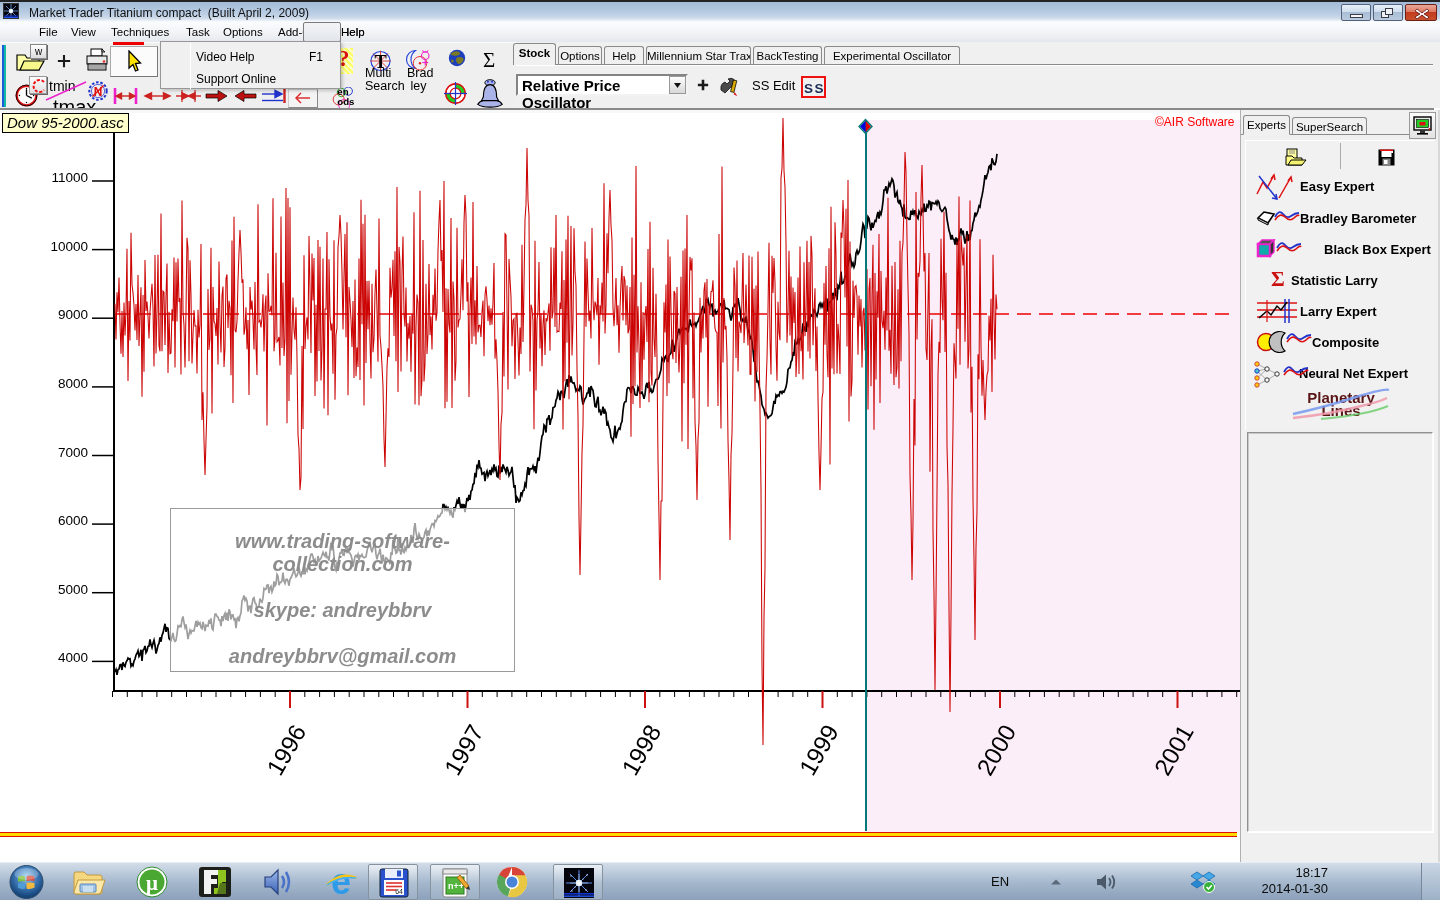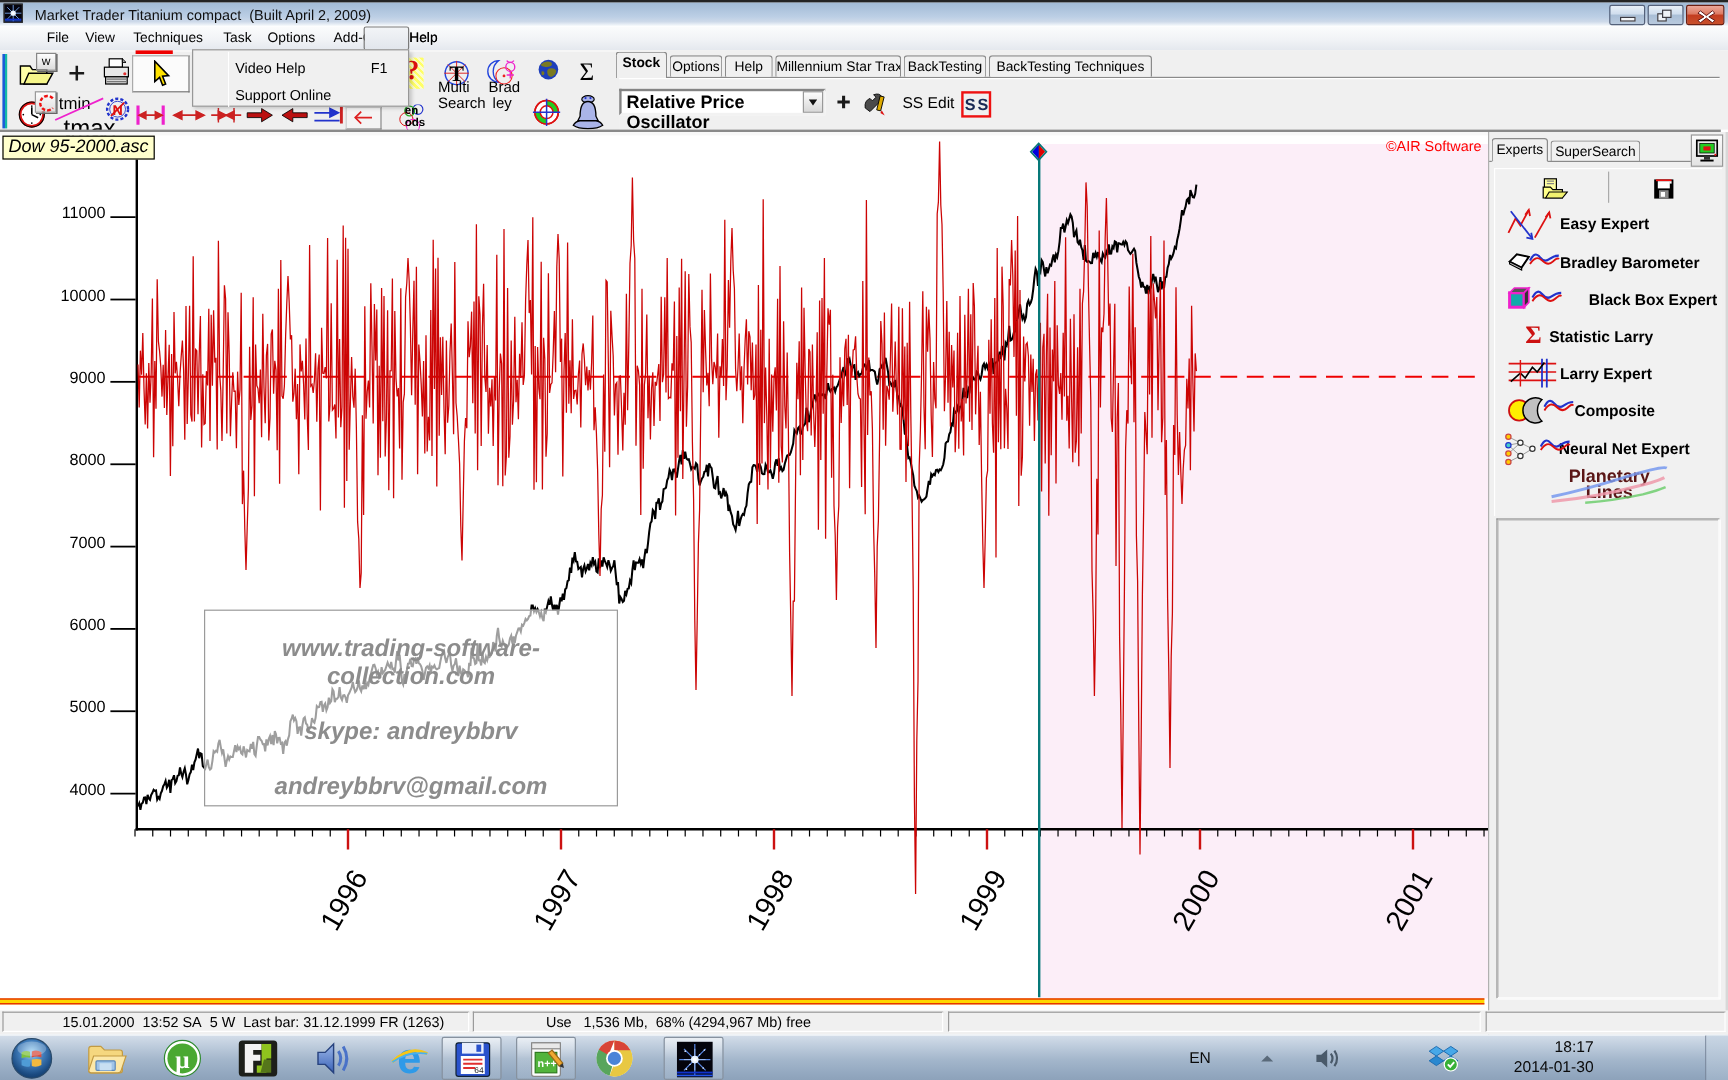--- a/index.html
+++ b/index.html
@@ -270,21 +270,21 @@
     </svg>
 
     <div style="position:absolute;left:516px;top:0;width:918px;height:66px;background:#f0f0f0;"></div>
     <div style="position:absolute;left:516px;top:22px;width:917px;height:1px;background:#8a8a8a;"></div>
     <div style="position:absolute;left:516px;top:23px;width:917px;height:1px;background:#fff;"></div>
     <div class="tab" style="left:513px;top:1px;width:43px;height:22px;font-weight:bold;background:#f0f0f0;z-index:3;border-bottom:none;">Stock</div>
     <div class="tab" style="left:558px;top:4px;width:44px;height:18px;">Options</div>
     <div class="tab" style="left:604px;top:4px;width:40px;height:18px;">Help</div>
     <div class="tab" style="left:646px;top:4px;width:105px;height:18px;">Millennium Star Trax</div>
     <div class="tab" style="left:753px;top:4px;width:69px;height:18px;">BackTesting</div>
-    <div class="tab" style="left:824px;top:4px;width:136px;height:18px;">BackTesting Techniques</div>
+    <div class="tab" style="left:824px;top:4px;width:136px;height:18px;">Experimental Oscillator</div>
 
     <div style="position:absolute;left:516px;top:32px;width:172px;height:22px;background:#fff;border:2px solid #848484;border-right-color:#f2f2f2;border-bottom-color:#f2f2f2;">
       <span style="position:absolute;left:4px;top:1px;font-size:15px;font-weight:bold;color:#000;">Relative Price Oscillator</span>
       <div style="position:absolute;right:0px;top:0px;width:17px;height:18px;background:linear-gradient(180deg,#fdfdfd,#d8d8d8);border:1px solid #999;">
         <svg width="15" height="16" viewBox="0 0 15 16">
             <path d="M4 6 L11 6 L7.5 11 Z" fill="#111"></path>
           </svg>
       </div>
     </div>
     <svg class="abs" style="left:697px;top:37px" width="12" height="12" viewBox="0 0 14 14">
@@ -536,30 +536,20 @@
         <use href="#wave"></use>
       </svg>
     <div class="abs" style="left:55px;top:281px;width:90px;text-align:center;font-size:15px;font-weight:bold;color:#5a1616;line-height:13px;">Planetary<br>Lines</div>
     <svg class="abs" style="left:50px;top:278px" width="100" height="32" viewBox="0 0 100 32">
       <path d="M2 26 Q30 20 62 10 T98 2" fill="none" stroke="#7799ee" stroke-width="2.5" opacity="0.85"></path>
       <path d="M2 30 Q40 26 70 18 Q88 14 96 10" fill="none" stroke="#ee99aa" stroke-width="2.5" opacity="0.85"></path>
       <path d="M30 31 Q55 29 78 24 Q90 21 97 18" fill="none" stroke="#66cc66" stroke-width="2" opacity="0.8"></path>
     </svg>
     <div id="sunkbox"></div>
   </div>
-  <div id="statusbar">
-    <div class="sseg" style="left:2px;width:389px;">
-        <span style="position:absolute;left:49px;top:1px;">15.01.2000&nbsp; 13:52 SA&nbsp; 5 W&nbsp; Last bar: 31.12.1999 FR (1263)</span>
-      </div>
-    <div class="sseg" style="left:394px;width:392px;">
-        <span style="position:absolute;left:60px;top:1px;">Use&nbsp;&nbsp; 1,536 Mb,&nbsp; 68% (4294,967 Mb) free</span>
-      </div>
-    <div class="sseg" style="left:790px;width:444px;"></div>
-    <div class="sseg" style="left:1238px;width:200px;"></div>
-  </div>
   <div id="taskbar">
     <svg class="abs" style="left:8px;top:1px" width="37" height="36" viewBox="0 0 37 36">
       <defs>
           <radialGradient id="orb" cx="50%" cy="35%" r="70%">
         <stop offset="0%" stop-color="#9fd4f5"></stop>
             <stop offset="45%" stop-color="#3e7ab8"></stop>
             <stop offset="80%" stop-color="#1a4a80"></stop>
             <stop offset="100%" stop-color="#123a68"></stop>
       </radialGradient>
         </defs>

